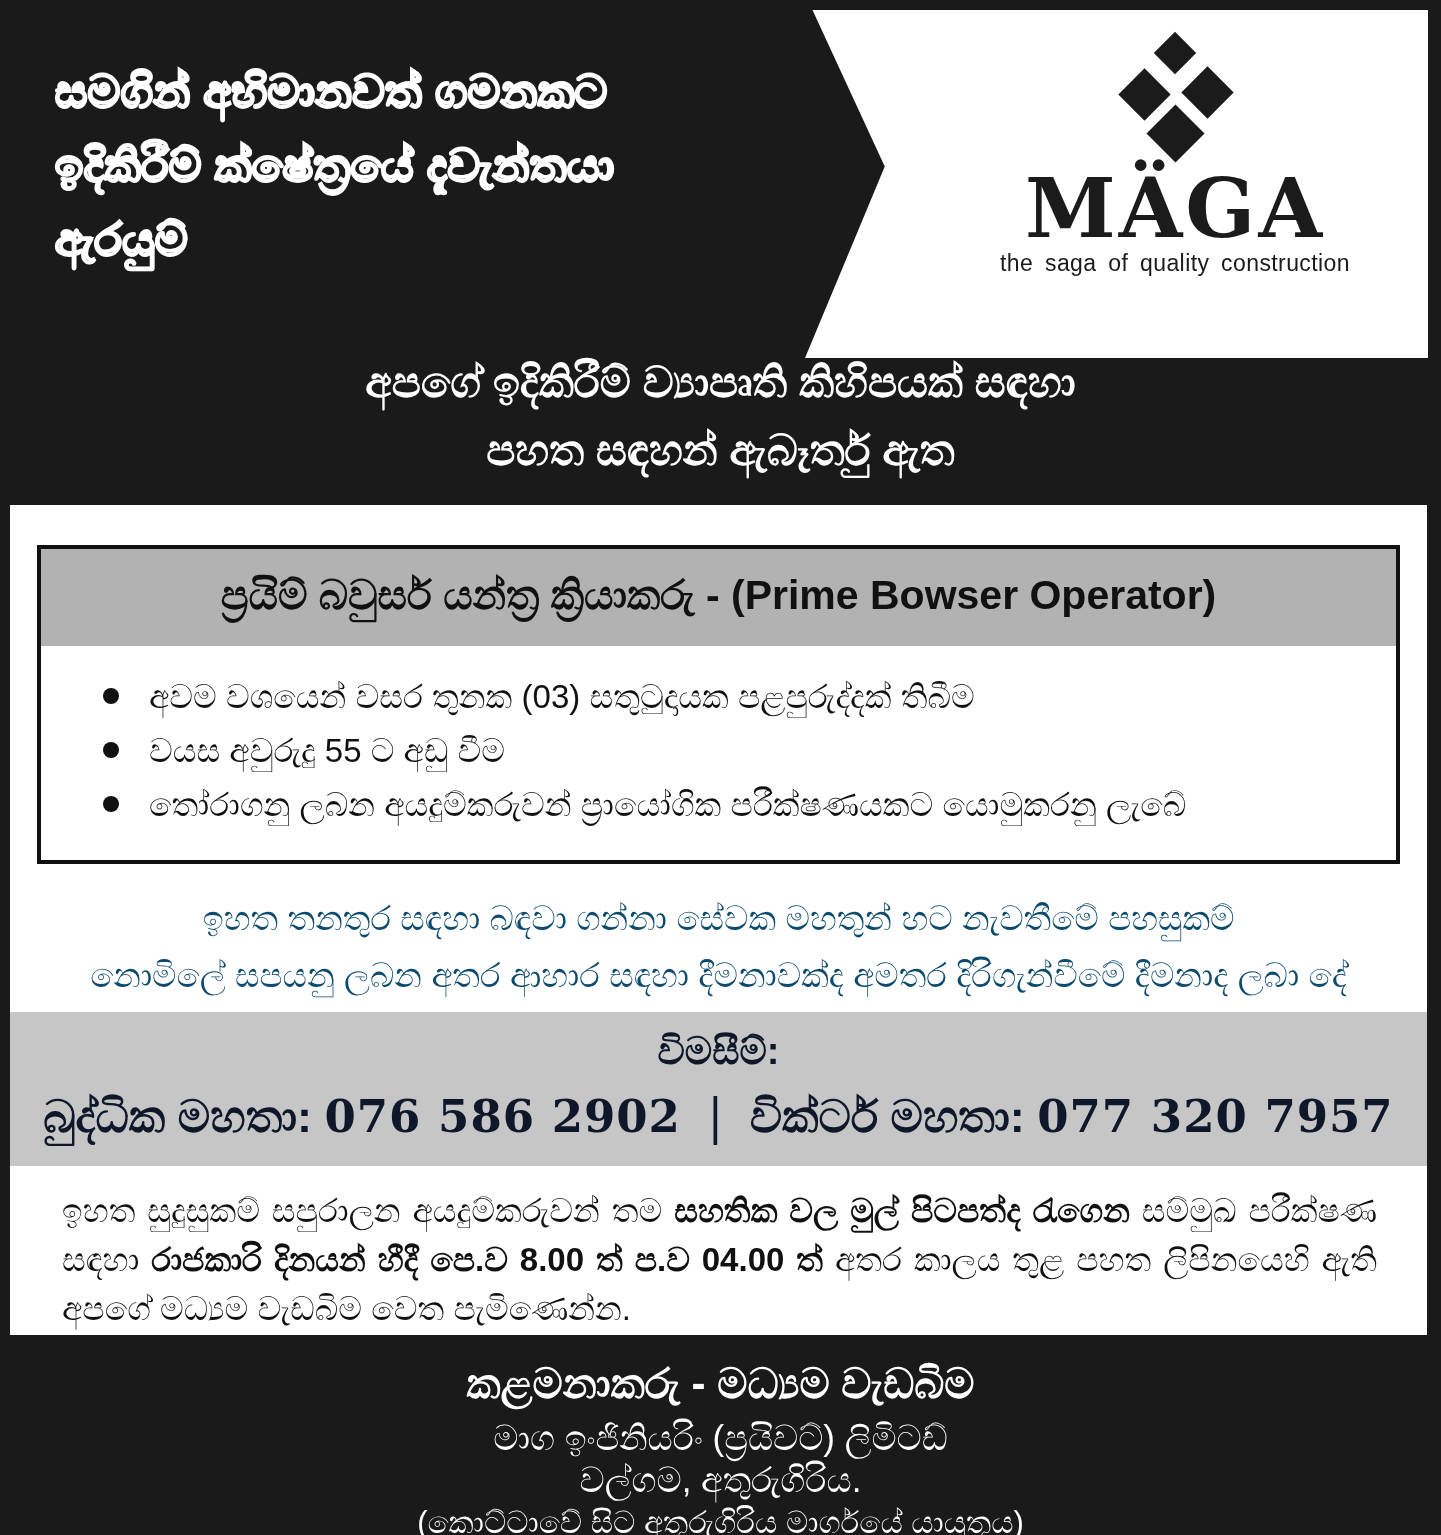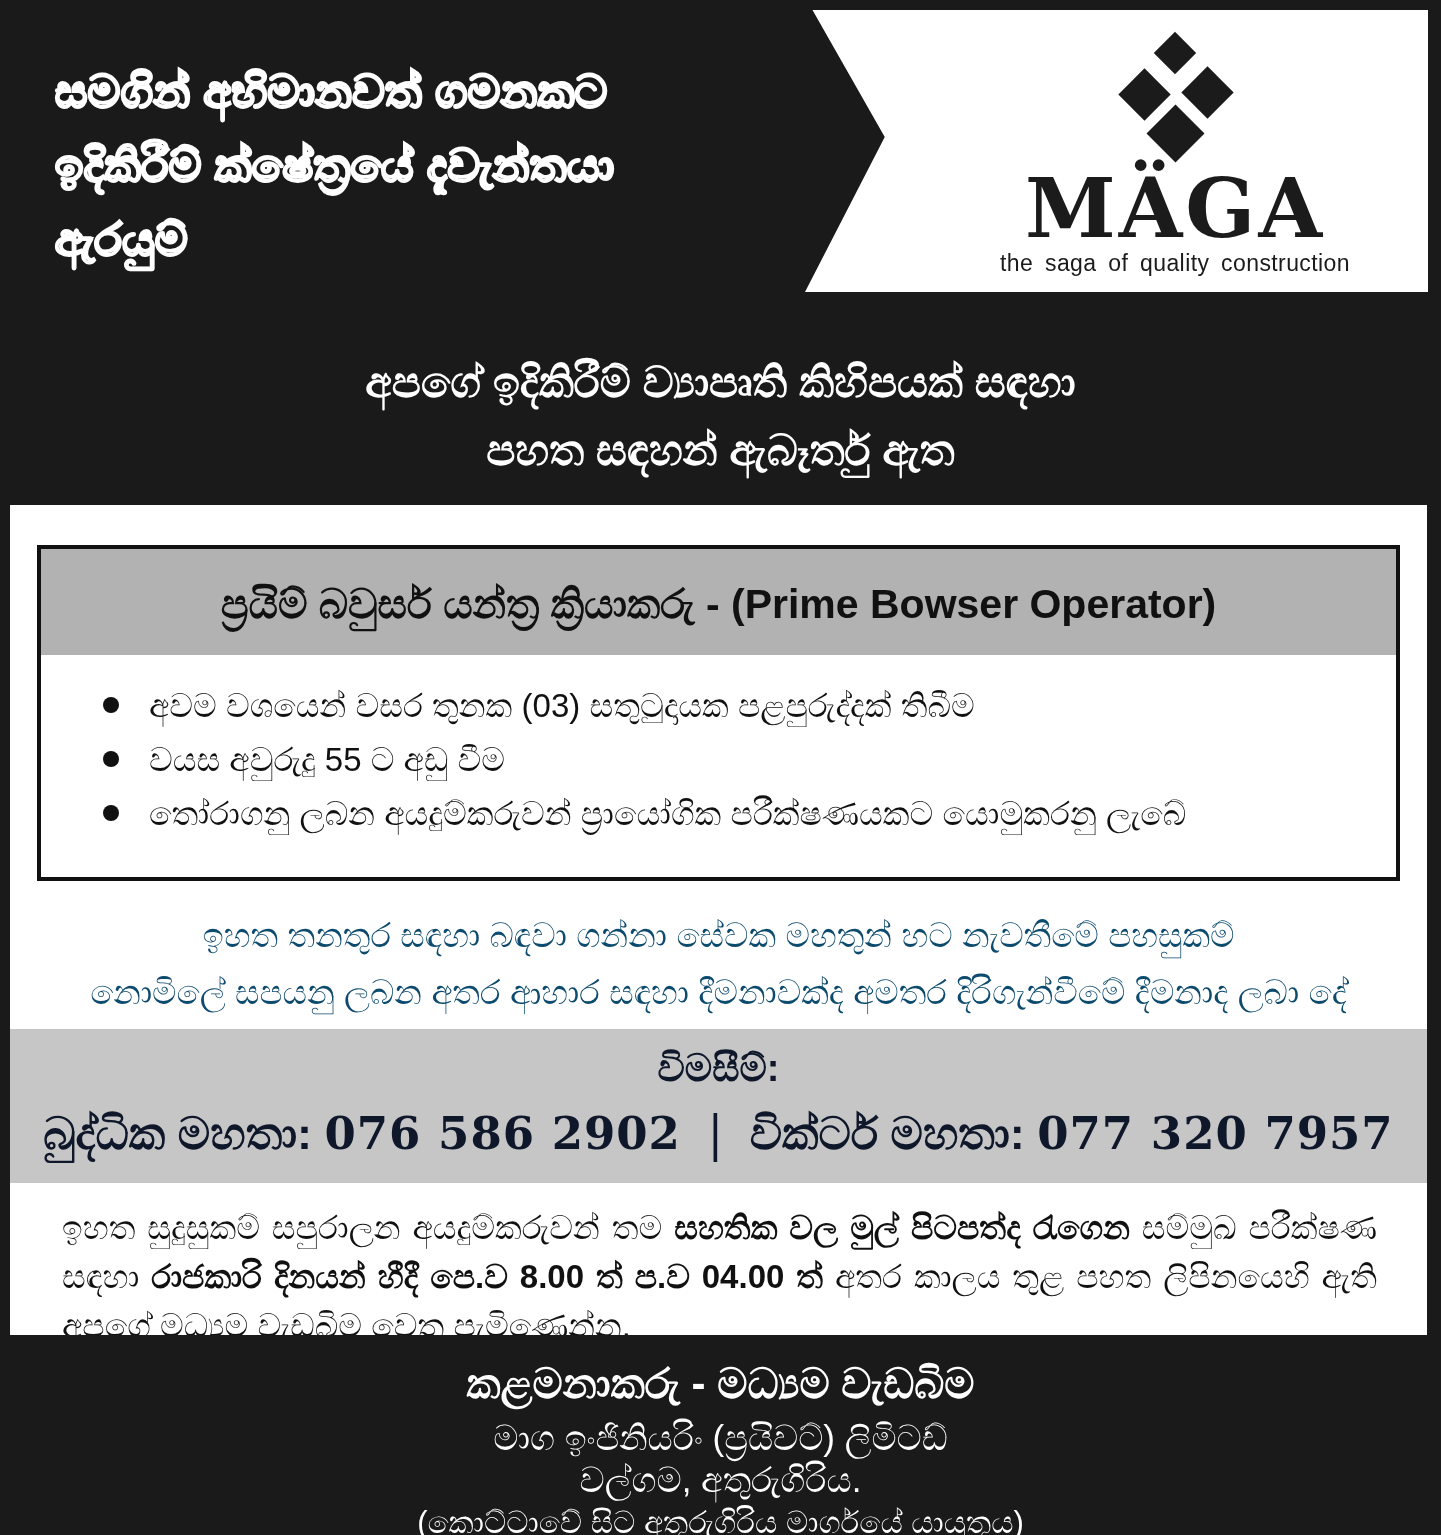--- a/index.html
+++ b/index.html
@@ -9,47 +9,47 @@
   .ad { position: absolute; inset: 0; display: flex; flex-direction: column; background: #ffffff; overflow: hidden; }
 
   
   .top-header { position: relative; flex: none; height: 505px; background: #1a1a1a; color: #ffffff; }
 
   .intro { position: absolute; left: 55px; top: 55px; font-size: 45px; line-height: 74px; font-weight: bold; letter-spacing: 0.5px; color: #ffffff; }
   @supports (-webkit-text-stroke: 1px white) {
     .intro { color: #1a1a1a; -webkit-text-stroke: 2.4px #ffffff; }
   }
 
-  .logo-panel { position: absolute; left: 805px; top: 10px; width: 623px; height: 282px; background: #ffffff;
+  .logo-panel { position: absolute; left: 805px; top: 10px; width: 623px; height: 348px; background: #ffffff;
     clip-path: polygon(1.2% 0%, 100% 0%, 100% 100%, 0% 100%, 12.8% 45%); }
 
   .logo-block { position: absolute; right: 58px; top: 26px; width: 390px; text-align: center; color: #1b1b1b; }
 
   .diamonds { position: relative; width: 124px; height: 122px; margin: 0 auto 10px auto; }
   .diamonds .d { position: absolute; background: #1b1b1b; transform: rotate(45deg); }
   .d-top    { width: 30px; height: 30px; left: 47px; top: 2px; }
   .d-left   { width: 37px; height: 37px; left: 13px; top: 40px; }
   .d-right  { width: 37px; height: 37px; left: 76px; top: 38px; }
   .d-bottom { width: 41px; height: 41px; left: 42px; top: 77px; }
 
   .brand { font-family: "DejaVu Serif", serif; font-weight: bold; font-size: 82px; line-height: 80px; letter-spacing: 3px; color: #1b1b1b; }
   .brand-tagline { font-size: 23px; letter-spacing: 0.4px; word-spacing: 5px; margin-top: 2px; color: #1b1b1b; white-space: nowrap; }
 
   .announcement { position: absolute; left: 0; right: 0; top: 348px; text-align: center; font-weight: bold; font-size: 43px; line-height: 68px; color: #ffffff; }
 
   
   .body-wrap { flex: 1; position: relative; background: #ffffff; border-left: 10px solid #1a1a1a; border-right: 14px solid #1a1a1a; overflow: hidden; color: #111111; }
 
   .vacancy-box { margin: 40px 27px 0 27px; border: 4px solid #111111; background: #ffffff; }
-  .vacancy-title { background: #b2b2b2; text-align: center; padding: 32px 12px 27px 12px; font-size: 41px; font-weight: bold; color: #111111; }
+  .vacancy-title { background: #b2b2b2; text-align: center; padding: 23px 12px 27px 12px; font-size: 41px; font-weight: bold; color: #111111; }
   .vacancy-title .en { font-family: "Liberation Sans", sans-serif; font-weight: bold; }
 
   .req-list { list-style: none; margin: 0; padding: 32px 60px 28px 62px; }
   .req-item { display: flex; align-items: flex-start; gap: 30px; font-size: 33px; line-height: 38px; margin-bottom: 16px; color: #111111; }
-  .req-item:last-child { margin-bottom: 16px; }
+  .req-item:last-child { margin-bottom: 8px; }
   .bullet-dot { flex: none; width: 16px; height: 16px; border-radius: 50%; background: #111111; margin-top: 10px; }
 
   .benefits { margin-top: 26px; text-align: center; font-size: 34px; line-height: 57px; color: #0c4a6e; }
 
   .contact-band { margin-top: 8px; background: #c6c6c6; text-align: center; padding: 18px 0 22px 0; color: #0f172a; }
   .contact-heading { font-size: 38px; font-weight: bold; }
   .contact-line { margin-top: 16px; font-size: 45px; font-weight: bold; }
   .phone-number { font-family: "DejaVu Serif", serif; font-weight: bold; letter-spacing: 1px; }
   .phone-sep { display: inline-block; padding: 0 16px; font-weight: normal; transform: scaleY(1.15); }
 

